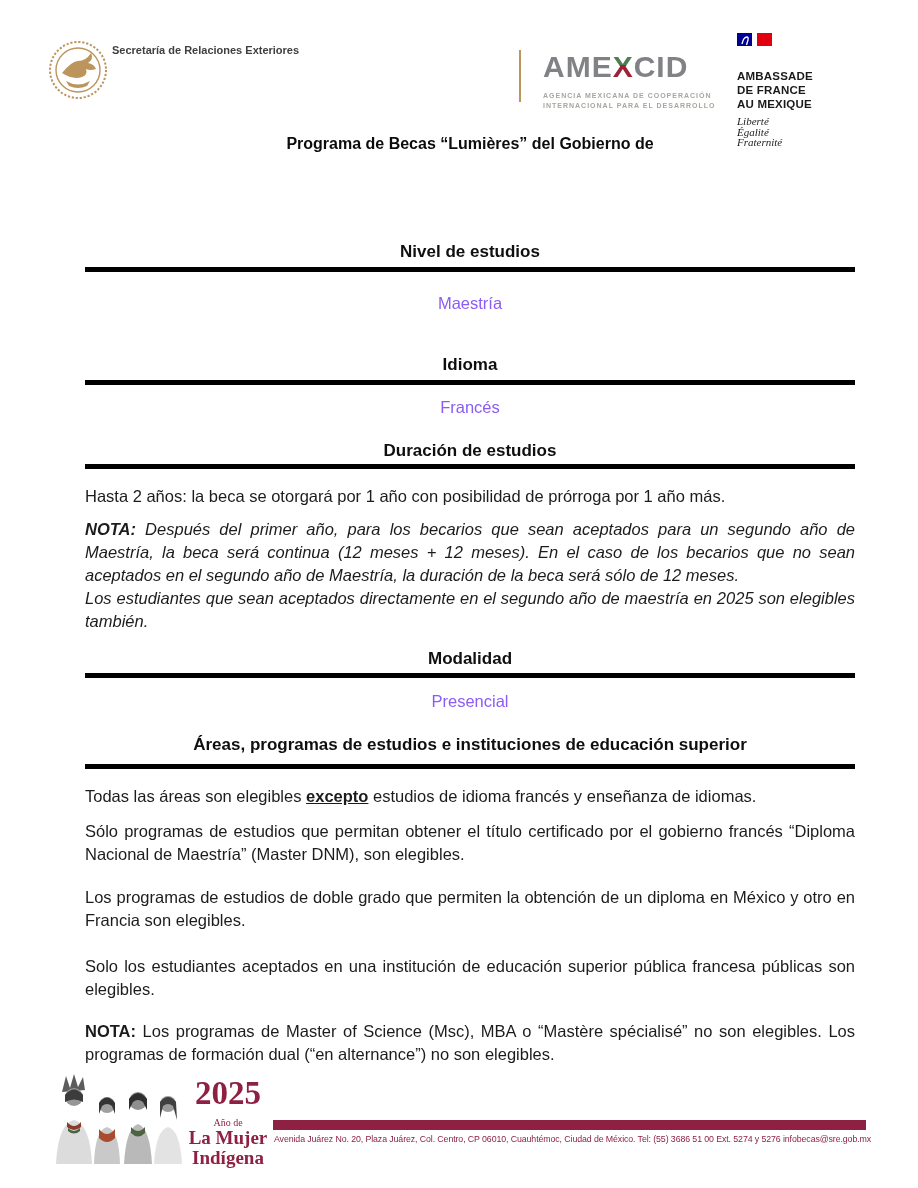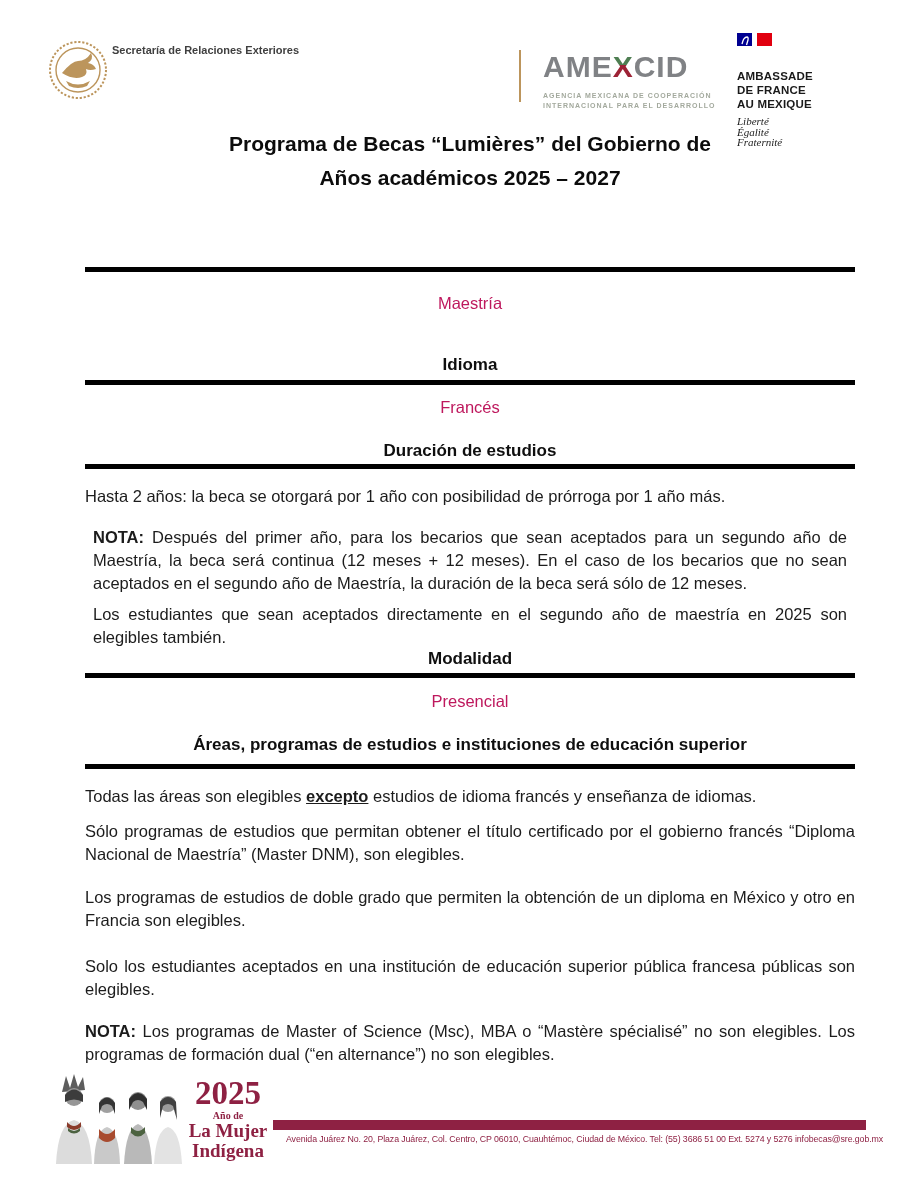--- a/index.html
+++ b/index.html
@@ -13,37 +13,37 @@
   .sre-title{font-family:"Liberation Serif",serif;font-weight:bold;font-size:35px;line-height:38px;color:#6c2040;}
   .sre-sub{font-size:11px;font-weight:bold;color:#3f3f3f;margin-top:2px;}
   .gold-divider{position:absolute;left:519px;top:50px;width:2px;height:52px;background:#bc955c;}
   .amexcid{position:absolute;left:543px;top:50px;width:175px;}
   .amexcid-sub{font-size:7px;letter-spacing:1px;color:#a3a99d;font-weight:bold;line-height:10px;margin-top:3px;}
   .embassy{position:absolute;left:737px;top:33px;width:130px;}
   .embassy-lines{font-size:11.5px;font-weight:bold;color:#1a1a1a;line-height:14px;letter-spacing:.2px;margin-top:18px;}
   .embassy-motto{font-family:"Liberation Serif",serif;font-style:italic;font-size:11px;line-height:10.5px;color:#222;margin-top:5px;}
   
   .doc-title{position:absolute;left:85px;top:127px;width:770px;text-align:center;
-    font-size:21px;font-weight:bold;line-height:34px;color:#0c0c0c;}
+    font-size:16px;font-weight:bold;line-height:34px;color:#0c0c0c;}
   
   .sec-h{position:absolute;left:85px;width:770px;text-align:center;font-weight:bold;font-size:17px;color:#0f0f0f;}
   .rule{position:absolute;left:85px;width:770px;height:5px;background:#000000;}
-  .val{position:absolute;left:85px;width:770px;text-align:center;font-size:16.5px;color:#be185d;}
+  .val{position:absolute;left:85px;width:770px;text-align:center;font-size:16.5px;color:#8b5cf6;}
   .para{position:absolute;left:85px;width:770px;text-align:justify;font-size:16.5px;line-height:23px;color:#1c1c1c;}
-  .para p{margin:8px;}
+  .para p{margin:0;font-style:italic;}
   .u{text-decoration:underline;}
   
   .women{position:absolute;left:50px;top:1072px;}
   .year-block{position:absolute;left:186px;top:1076px;width:84px;text-align:center;
     font-family:"Liberation Serif",serif;color:#8e2143;}
   .year-big{font-size:33px;font-weight:bold;line-height:34px;}
-  .year-cap{font-size:10px;font-weight:bold;line-height:11px;}
+  .year-cap{font-size:10px;font-weight:normal;line-height:11px;margin-top:7px;}
   .campaign{font-size:19px;font-weight:bold;line-height:20px;}
   .footer-bar{position:absolute;left:273px;top:1120px;width:593px;height:10px;background:#8e2143;}
-  .footer-address{position:absolute;left:274px;top:1134px;width:600px;font-size:8.8px;letter-spacing:-0.1px;color:#8e2143;margin-left:12px;}
+  .footer-address{position:absolute;left:274px;top:1134px;width:600px;font-size:8.8px;letter-spacing:-0.1px;color:#8e2143;}
 </style>
 </head>
 <body>
 
 <div class="page">
 
   <div class="coat">
     <svg width="60" height="60" viewBox="0 0 60 60">
       <circle cx="30" cy="30" r="28" fill="none" stroke="#bc955c" stroke-width="2" stroke-dasharray="2.2 1.8"></circle>
       <circle cx="30" cy="30" r="22" fill="none" stroke="#bc955c" stroke-width="1.4"></circle>
@@ -87,23 +87,23 @@
     </div>
     <div class="embassy-motto">
       <div>Liberté</div>
       <div>Égalité</div>
       <div>Fraternité</div>
     </div>
   </div>
 
   <div class="doc-title">
     <div>Programa de Becas “Lumières” del Gobierno de</div>
-    <div>Años académicos 2025 – 2027</div>
   </div>
 
+  <div class="sec-h" style="top:242px">Nivel de estudios</div>
   <div class="rule" style="top:267px"></div>
   <div class="val" style="top:294px">Maestría</div>
 
   <div class="sec-h" style="top:355px">Idioma</div>
   <div class="rule" style="top:380px"></div>
   <div class="val" style="top:398px">Francés</div>
 
   <div class="sec-h" style="top:441px">Duración de estudios</div>
   <div class="rule" style="top:464px"></div>
   <div class="para" style="top:485px">Hasta 2 años: la beca se otorgará por 1 año con posibilidad de prórroga por 1 año más.</div>

